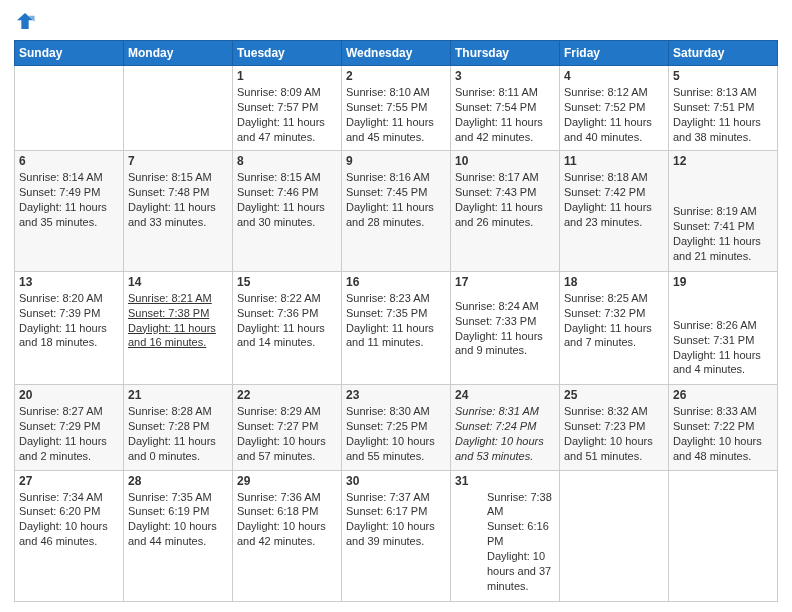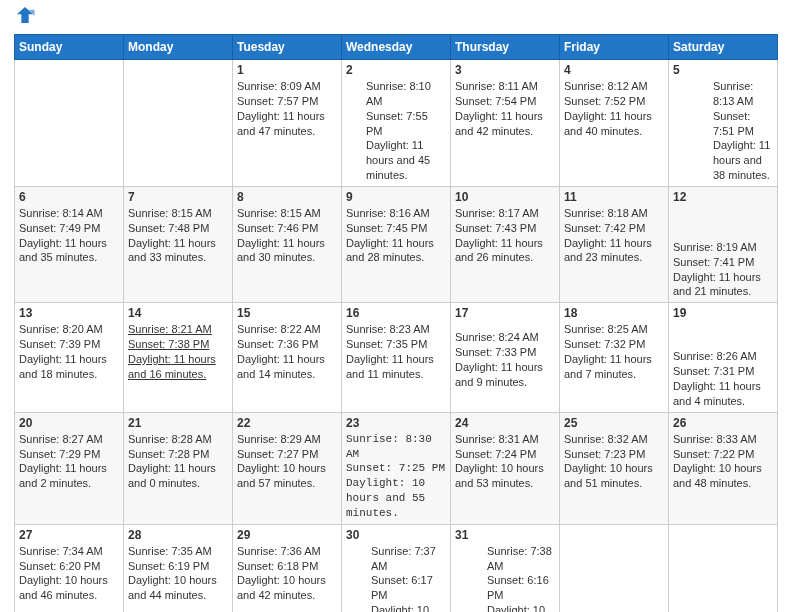--- a/index.html
+++ b/index.html
@@ -6,21 +6,21 @@
     body {
       font-family: Arial, sans-serif;
       background: #fff;
       width: 792px;
       height: 612px;
       overflow: hidden;
     }
     .container {
       width: 792px;
       height: 612px;
-      padding: 4px 14px;
+      padding: 10px 14px;
       display: flex;
       flex-direction: column;
     }
     .header {
       display: flex;
       justify-content: space-between;
       align-items: flex-start;
       margin-bottom: 8px;
     }
     .logo {
@@ -139,39 +139,39 @@
           <td class="empty-cell"></td>
           <td class="empty-cell"></td>
           <td>
             <span class="day-number">1</span>
             <div class="day-info" style="white-space: pre-line;">Sunrise: 8:09 AM
 Sunset: 7:57 PM
 Daylight: 11 hours and 47 minutes.</div>
           </td>
           <td>
             <span class="day-number">2</span>
-            <div class="day-info" style="white-space: pre-line; margin-left: 20px;">Sunrise: 8:10 AM
+            <div class="day-info" style="white-space: pre-line;">Sunrise: 8:10 AM
 Sunset: 7:55 PM
 Daylight: 11 hours and 45 minutes.</div>
           </td>
           <td>
             <span class="day-number">3</span>
             <div class="day-info" style="white-space: pre-line;">Sunrise: 8:11 AM
 Sunset: 7:54 PM
 Daylight: 11 hours and 42 minutes.</div>
           </td>
           <td>
             <span class="day-number">4</span>
             <div class="day-info" style="white-space: pre-line;">Sunrise: 8:12 AM
 Sunset: 7:52 PM
 Daylight: 11 hours and 40 minutes.</div>
           </td>
           <td>
             <span class="day-number">5</span>
-            <div class="day-info" style="white-space: pre-line; margin-left: 40px;">Sunrise: 8:13 AM
+            <div class="day-info" style="white-space: pre-line;">Sunrise: 8:13 AM
 Sunset: 7:51 PM
 Daylight: 11 hours and 38 minutes.</div>
           </td>
         </tr>
         <tr>
           <td>
             <span class="day-number">6</span>
             <div class="day-info" style="white-space: pre-line;">Sunrise: 8:14 AM
 Sunset: 7:49 PM
 Daylight: 11 hours and 35 minutes.</div>
@@ -271,27 +271,27 @@
 Daylight: 11 hours and 0 minutes.</div>
           </td>
           <td>
             <span class="day-number">22</span>
             <div class="day-info" style="white-space: pre-line;">Sunrise: 8:29 AM
 Sunset: 7:27 PM
 Daylight: 10 hours and 57 minutes.</div>
           </td>
           <td>
             <span class="day-number">23</span>
-            <div class="day-info" style="white-space: pre-line; font-family: Liberation Mono, monospace;">Sunrise: 8:30 AM
+            <div class="day-info" style="white-space: pre-line;">Sunrise: 8:30 AM
 Sunset: 7:25 PM
 Daylight: 10 hours and 55 minutes.</div>
           </td>
           <td>
             <span class="day-number">24</span>
-            <div class="day-info" style="white-space: pre-line;">Sunrise: 8:31 AM
+            <div class="day-info" style="white-space: pre-line; font-style: italic;">Sunrise: 8:31 AM
 Sunset: 7:24 PM
 Daylight: 10 hours and 53 minutes.</div>
           </td>
           <td>
             <span class="day-number">25</span>
             <div class="day-info" style="white-space: pre-line;">Sunrise: 8:32 AM
 Sunset: 7:23 PM
 Daylight: 10 hours and 51 minutes.</div>
           </td>
           <td>
@@ -315,21 +315,21 @@
 Daylight: 10 hours and 44 minutes.</div>
           </td>
           <td>
             <span class="day-number">29</span>
             <div class="day-info" style="white-space: pre-line;">Sunrise: 7:36 AM
 Sunset: 6:18 PM
 Daylight: 10 hours and 42 minutes.</div>
           </td>
           <td>
             <span class="day-number">30</span>
-            <div class="day-info" style="white-space: pre-line; margin-left: 25px;">Sunrise: 7:37 AM
+            <div class="day-info" style="white-space: pre-line;">Sunrise: 7:37 AM
 Sunset: 6:17 PM
 Daylight: 10 hours and 39 minutes.</div>
           </td>
           <td>
             <span class="day-number">31</span>
             <div class="day-info" style="white-space: pre-line; margin-left: 32px;">Sunrise: 7:38 AM
 Sunset: 6:16 PM
 Daylight: 10 hours and 37 minutes.</div>
           </td>
           <td class="empty-cell"></td>

